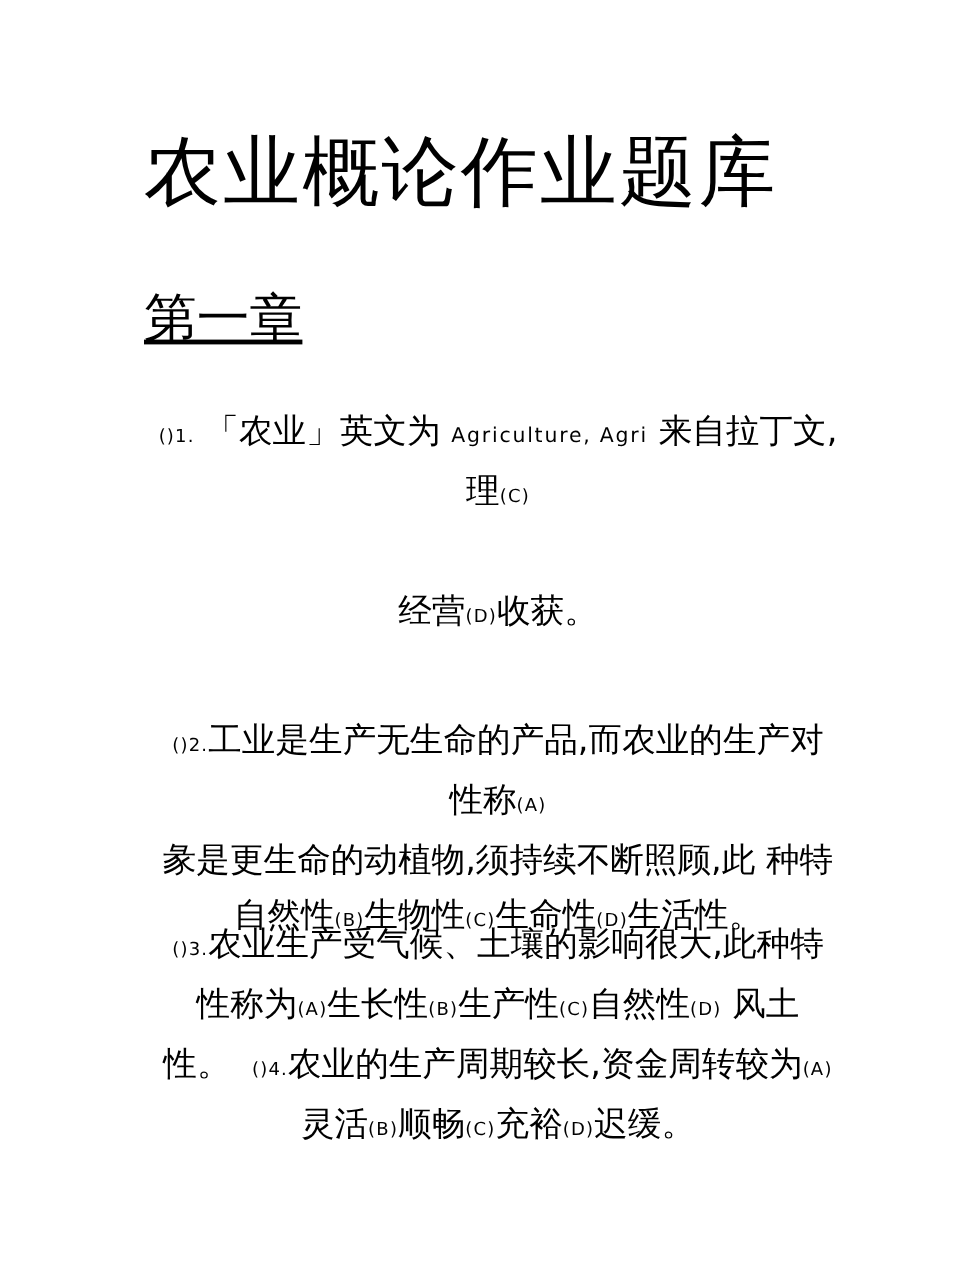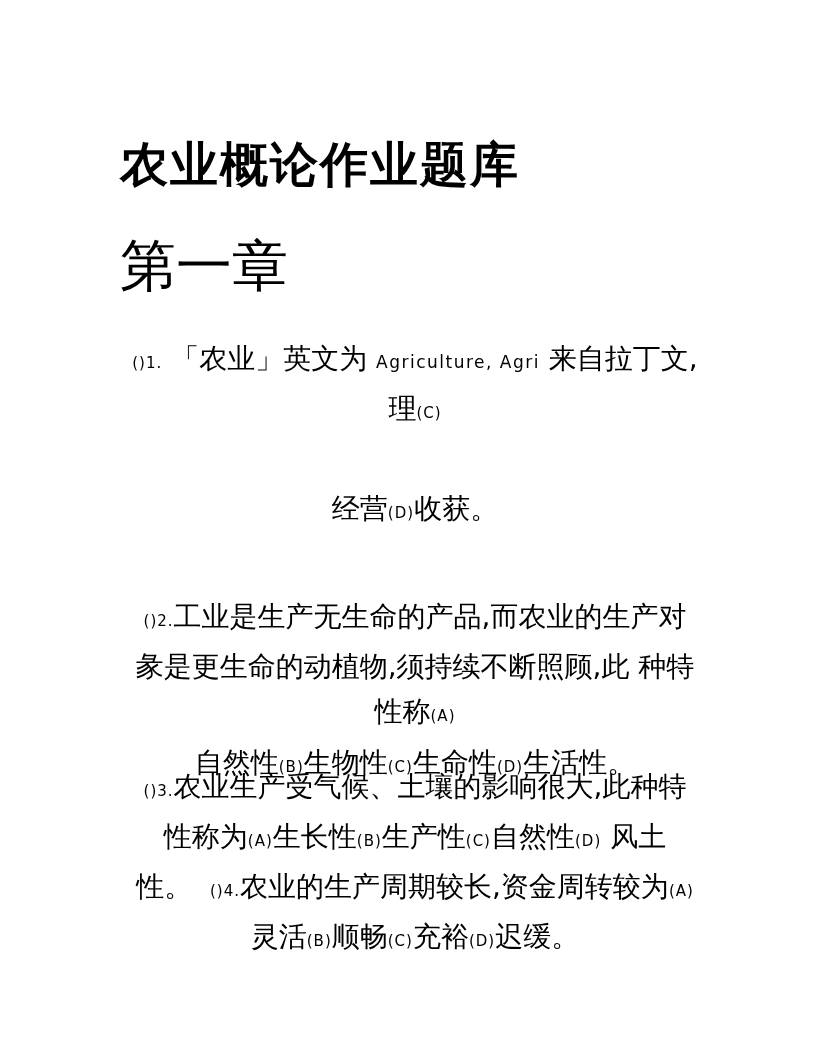--- a/index.html
+++ b/index.html
@@ -1,22 +1,22 @@
 <!DOCTYPE html>
 <html><head>
 <meta charset="utf-8">
 <style>
   html, body { margin: 0; padding: 0; background: #ffffff; }
   body { width: 816px; height: 1056px; position: relative; overflow: hidden;
          font-family: "DejaVu Sans", "Liberation Sans", sans-serif; color: #000; }
   .page { position: absolute; left: 120px; top: 0; width: 590px; }
-  .title { position: absolute; left: 0; top: 124px; font-size: 48px; line-height: 80px;
-           white-space: nowrap; letter-spacing: 2px; margin: 0; font-weight: bold; }
-  .chapter { position: absolute; left: 0; top: 226px; font-size: 56px; line-height: 80px;
-             white-space: nowrap; margin: 0; font-weight: normal; }
+  .title { position: absolute; left: 0; top: 104px; font-size: 64px; line-height: 80px;
+           white-space: nowrap; letter-spacing: 2px; margin: 0; font-weight: normal; }
+  .chapter { position: absolute; left: 0; top: 226px; font-size: 44px; line-height: 80px;
+             white-space: nowrap; margin: 0; font-weight: normal; text-decoration: underline; }
   .para { position: absolute; left: 0; width: 590px; font-size: 28px; line-height: 45px; margin: 0; text-align: center; }
   .sm { font-size: 15px; letter-spacing: 1px; }
   .lat { font-size: 17px; letter-spacing: 1.5px; }
   .p1 { top: 336px; }
   .p1b { top: 486px; }
   .p2 { top: 550px; margin-top: 44px; }
   .p2b { top: 700px; margin-top: 40px; }
   .p3 { top: 764px; }
   .line { display: block; white-space: nowrap; }
 </style>
@@ -30,22 +30,22 @@
   <p class="para p1">
     <span class="line"><span class="sm">()1.</span> <span>「农业」英文为 </span><span class="lat">Agriculture, Agri</span><span> 来自拉丁文,</span></span>
     <span class="line"><span>理</span><span class="sm">(C)</span></span>
   </p>
   <p class="para p1b">
     <span class="line"><span>经营</span><span class="sm">(D)</span><span>收获。</span></span>
   </p>
 
   <p class="para p2">
     <span class="line"><span class="sm">()2.</span><span>工业是生产无生命的产品,而农业的生产对</span></span>
+    <span class="line"><span>性称</span><span class="sm">(A)</span></span>
     <span class="line"><span>彖是更生命的动植物,须持续不断照顾,此 种特</span></span>
-    <span class="line"><span>性称</span><span class="sm">(A)</span></span>
   </p>
   <p class="para p2b">
     <span class="line"><span>自然性</span><span class="sm">(B)</span><span>生物性</span><span class="sm">(C)</span><span>生命性</span><span class="sm">(D)</span><span>生活性。</span></span>
   </p>
 
   <p class="para p3">
     <span class="line"><span class="sm">()3.</span><span>农业生产受气候、土壤的影响很大,此种特</span></span>
     <span class="line"><span>性称为</span><span class="sm">(A)</span><span>生长性</span><span class="sm">(B)</span><span>生产性</span><span class="sm">(C)</span><span>自然性</span><span class="sm">(D)</span><span> 风土</span></span>
     <span class="line"><span>性。 </span>&nbsp;<span class="sm">()4.</span><span>农业的生产周期较长,资金周转较为</span><span class="sm">(A)</span></span>
     <span class="line"><span>灵活</span><span class="sm">(B)</span><span>顺畅</span><span class="sm">(C)</span><span>充裕</span><span class="sm">(D)</span><span>迟缓。</span></span>

